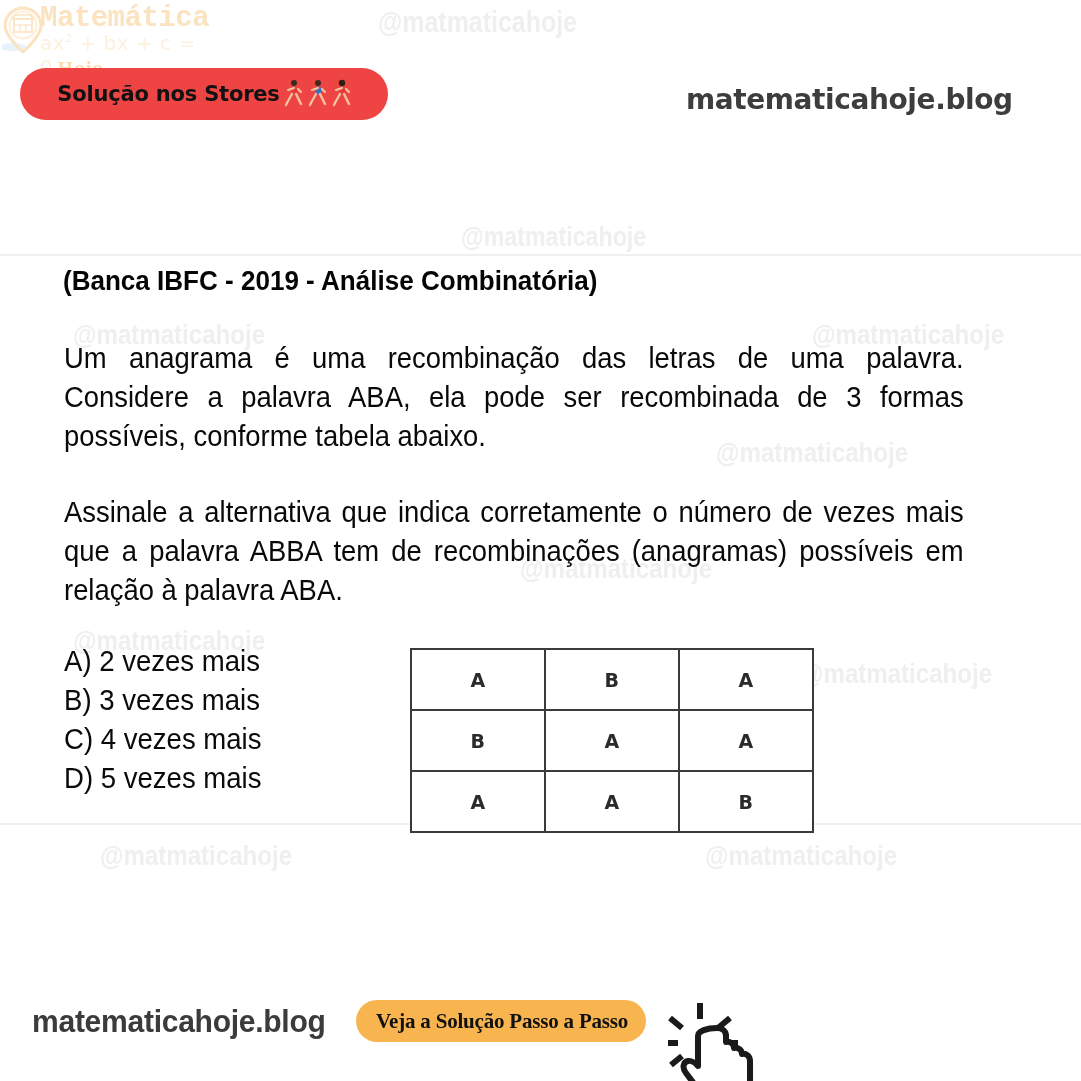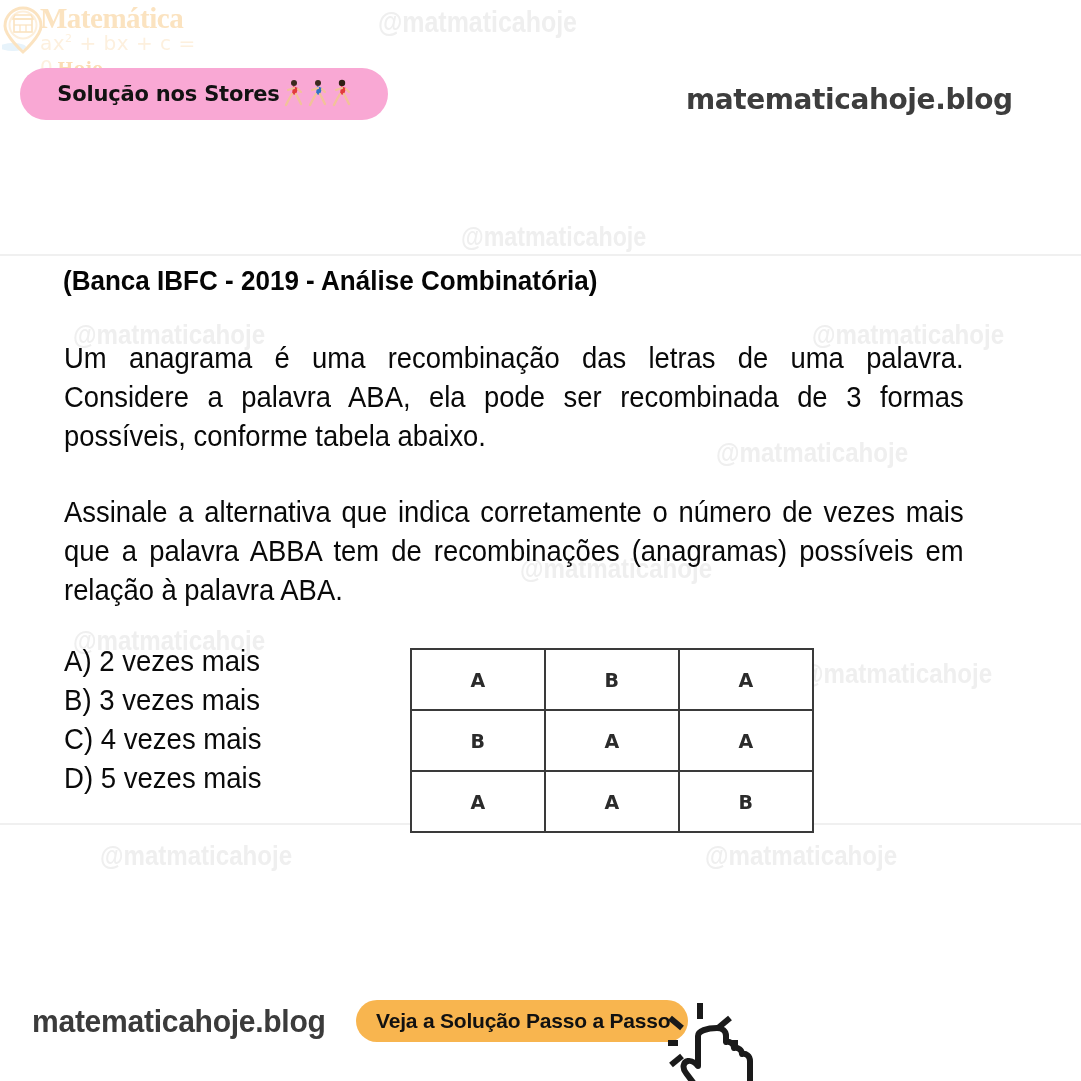--- a/index.html
+++ b/index.html
@@ -55,21 +55,21 @@
     height: 58px;
   }
   .logo-pin {
     position: absolute;
     left: 2px; top: 4px;
     width: 42px; height: 48px;
   }
   .logo-word {
     position: absolute;
     left: 40px; top: 0px;
-    font-family: Liberation Serif, serif;
+    font-family: Liberation Mono, monospace;
     font-weight: 700;
     font-size: 29px;
     color: #fbe3c0;
     letter-spacing: -0.5px;
   }
   .logo-eq {
     position: absolute;
     left: 40px; top: 29px;
     font-family: "DejaVu Sans", sans-serif;
     font-size: 20px;
@@ -84,21 +84,21 @@
     color: #fbdcb4;
     margin-left: 4px;
   }
 
   .btn-stores {
     position: absolute;
     left: 20px;
     top: 68px;
     width: 368px;
     height: 52px;
-    background: #f9a8d4;
+    background: #ef4444;
     border-radius: 26px;
     display: flex;
     align-items: center;
     justify-content: center;
     gap: 2px;
     border: none;
     cursor: pointer;
     padding: 0;
   }
   .btn-stores-label {
@@ -232,21 +232,21 @@
     height: 42px;
     padding: 0 18px 0 20px;
     background: #f8b54f;
     border: none;
     border-radius: 21px;
     display: flex;
     align-items: center;
     cursor: pointer;
   }
   .btn-solution-label {
-    font-family: Liberation Sans, sans-serif;
+    font-family: Liberation Serif, serif;
     font-weight: 700;
     font-size: 21px;
     color: #111111;
     white-space: nowrap;
     letter-spacing: -0.2px;
   }
   .click-hand {
     position: absolute;
     left: 668px;
     top: 998px;

